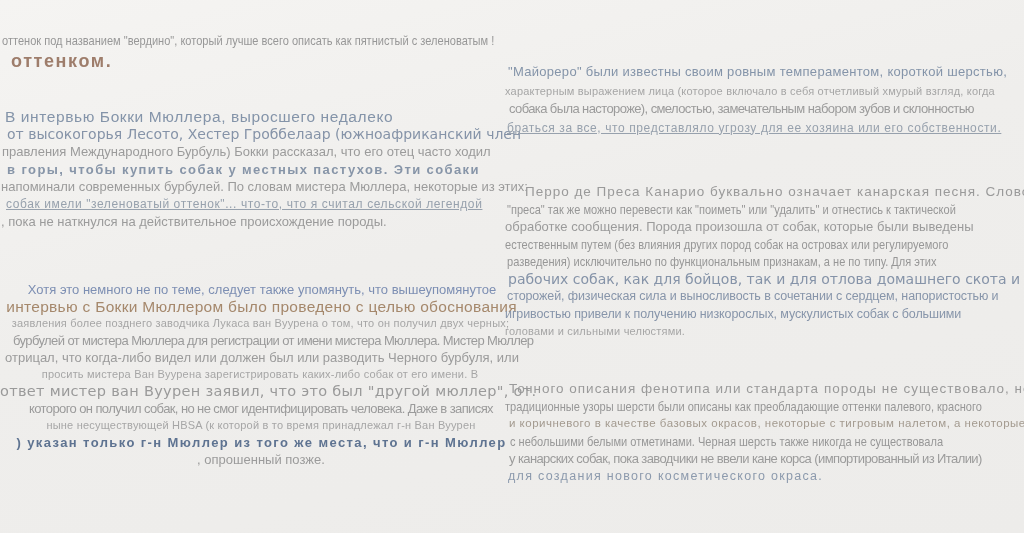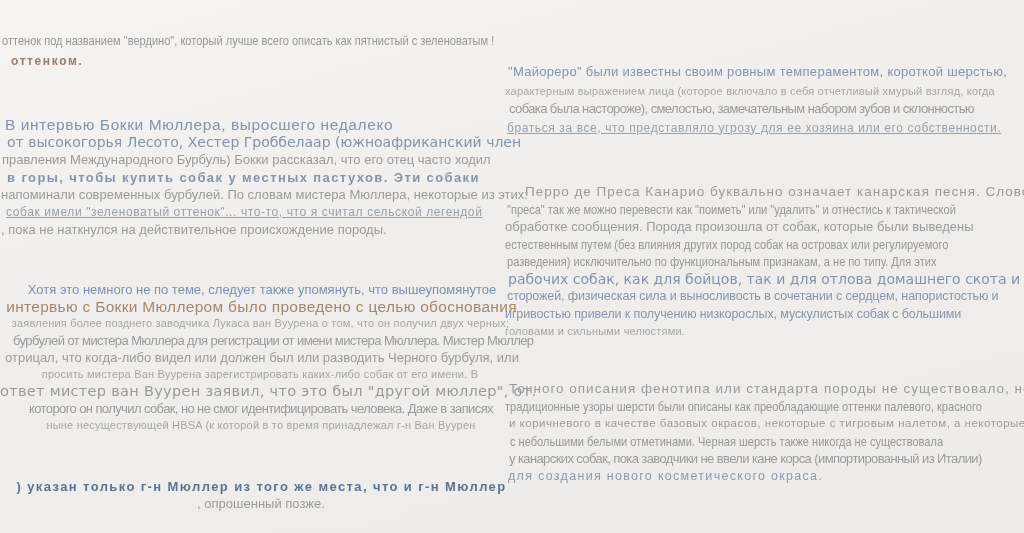--- a/index.html
+++ b/index.html
@@ -28,55 +28,55 @@
   .t-g-sp   { color:#9a9a9a; font-size:13.5px; letter-spacing:1px;  font-family:"Liberation Sans",sans-serif; }
   .t-g-lg   { color:#9a9a9a; font-size:14.5px; letter-spacing:.3px; font-family:"DejaVu Sans",sans-serif; }
   .t-sl     { color:#8593a8; font-size:14px;   font-family:"DejaVu Sans",sans-serif; }
   .t-sl-s   { color:#8795aa; font-size:12.5px; letter-spacing:-.1px; font-family:"Liberation Sans",sans-serif; }
   .t-sl-m   { color:#8494a9; font-size:13px;   letter-spacing:.3px; font-family:"Liberation Sans",sans-serif; }
   .t-sl-lg  { color:#8494a9; font-size:15.5px; letter-spacing:.6px; font-family:"Liberation Sans",sans-serif; }
   .t-sl-sp  { color:#8c9aad; font-size:12.5px; letter-spacing:1.3px; font-family:"Liberation Sans",sans-serif; }
   .t-sl-b   { color:#8795a8; font-size:13px;   font-weight:700; letter-spacing:1.4px; font-family:"Liberation Sans",sans-serif; }
   .t-blue   { color:#7d8fb3; font-size:13px;   font-family:"Liberation Sans",sans-serif; }
   .t-tan    { color:#a5886c; font-size:15.5px; letter-spacing:.3px; font-family:"Liberation Sans",sans-serif; }
-  .t-brown  { color:#9e7d6b; font-size:12px; font-weight:700; letter-spacing:1.6px; font-family:"Liberation Sans",sans-serif; }
+  .t-brown  { color:#9e7d6b; font-size:18px; font-weight:700; letter-spacing:1.6px; font-family:"Liberation Sans",sans-serif; }
   .t-navy   { color:#5e7391; font-size:13px;   font-weight:700; letter-spacing:1.4px; font-family:"Liberation Sans",sans-serif; }
   .t-gb-sp  { color:#97a1ad; font-size:12px;   letter-spacing:.6px; font-family:"Liberation Sans",sans-serif;text-decoration:underline; }
   .t-gbr-sm { color:#a39a8f; font-size:11.5px; letter-spacing:.5px; font-family:"Liberation Sans",sans-serif; }
   .tight    { letter-spacing:-.6px; }
 </style>
 </head>
 <body>
 
 <div class="block p-top" style="left:2px; top:31px; width:520px;">
   <div class="line t-g-cond">оттенок под названием "вердино", который лучше всего описать как пятнистый с зеленоватым !</div>
   <div class="line t-brown" style="margin-left:9px;">оттенком.</div>
 </div>
 
-<div class="block p-la" style="left:3px; top:116px; width:515px;">
+<div class="block p-la" style="left:3px; top:108px; width:515px;">
   <div class="line t-sl-lg" style="margin-left:2px;">В интервью Бокки Мюллера, выросшего недалеко</div>
   <div class="line t-sl" style="margin-left:4px;">от высокогорья Лесото, Хестер Гроббелаар (южноафриканский член</div>
   <div class="line t-g" style="margin-left:-1px;">правления Международного Бурбуль) Бокки рассказал, что его отец часто ходил</div>
   <div class="line t-sl-b" style="margin-left:4px;">в горы, чтобы купить собак у местных пастухов. Эти собаки</div>
   <div class="line t-g" style="margin-left:-2px;">напоминали современных бурбулей. По словам мистера Мюллера, некоторые из этих:</div>
   <div class="line t-gb-sp" style="margin-left:3px;">собак имели "зеленоватый оттенок"... что-то, что я считал сельской легендой</div>
   <div class="line t-g" style="margin-left:-2px;">, пока не наткнулся на действительное происхождение породы.</div>
 </div>
 
 <div class="block p-lb" style="left:0px; top:281px; width:520px;">
   <div class="line t-blue" style="margin-left:4px;">Хотя это немного не по теме, следует также упомянуть, что вышеупомянутое</div>
   <div class="line t-tan" style="margin-left:3px;">интервью с Бокки Мюллером было проведено с целью обоснования</div>
   <div class="line t-g-sm" style="margin-left:1px;">заявления более позднего заводчика Лукаса ван Вуурена о том, что он получил двух черных;</div>
   <div class="line t-g tight" style="margin-left:13px;">бурбулей от мистера Мюллера для регистрации от имени мистера Мюллера. Мистер Мюллер</div>
   <div class="line t-g" style="margin-left:4px;">отрицал, что когда-либо видел или должен был или разводить Черного бурбуля, или</div>
   <div class="line t-g-sm" style="margin-left:0px;">просить мистера Ван Вуурена зарегистрировать каких-либо собак от его имени. В</div>
   <div class="line t-g-lg" style="margin-left:0px;">ответ мистер ван Вуурен заявил, что это был "другой мюллер", от.</div>
   <div class="line t-g tight" style="margin-left:2px;">которого он получил собак, но не смог идентифицировать человека. Даже в записях</div>
   <div class="line t-g-sm" style="margin-left:2px;">ныне несуществующей HBSA (к которой в то время принадлежал г-н Ван Вуурен</div>
-  <div class="line t-navy" style="margin-left:3px;margin-top:44px;">) указан только г-н Мюллер из того же места, что и г-н Мюллер</div>
+  <div class="line t-navy" style="margin-left:3px;">) указан только г-н Мюллер из того же места, что и г-н Мюллер</div>
   <div class="line t-g" style="margin-left:2px;">, опрошенный позже.</div>
 </div>
 
 <div class="block p-ra" style="left:505px; top:63px; width:519px;">
   <div class="line t-sl-m" style="margin-left:3px;">"Майореро" были известны своим ровным темпераментом, короткой шерстью,</div>
   <div class="line t-g-sm" style="margin-left:0px;">характерным выражением лица (которое включало в себя отчетливый хмурый взгляд, когда</div>
   <div class="line t-g tight" style="margin-left:4px;">собака была настороже), смелостью, замечательным набором зубов и склонностью</div>
   <div class="line t-gb-sp" style="margin-left:2px;">браться за все, что представляло угрозу для ее хозяина или его собственности.</div>
 </div>
 

